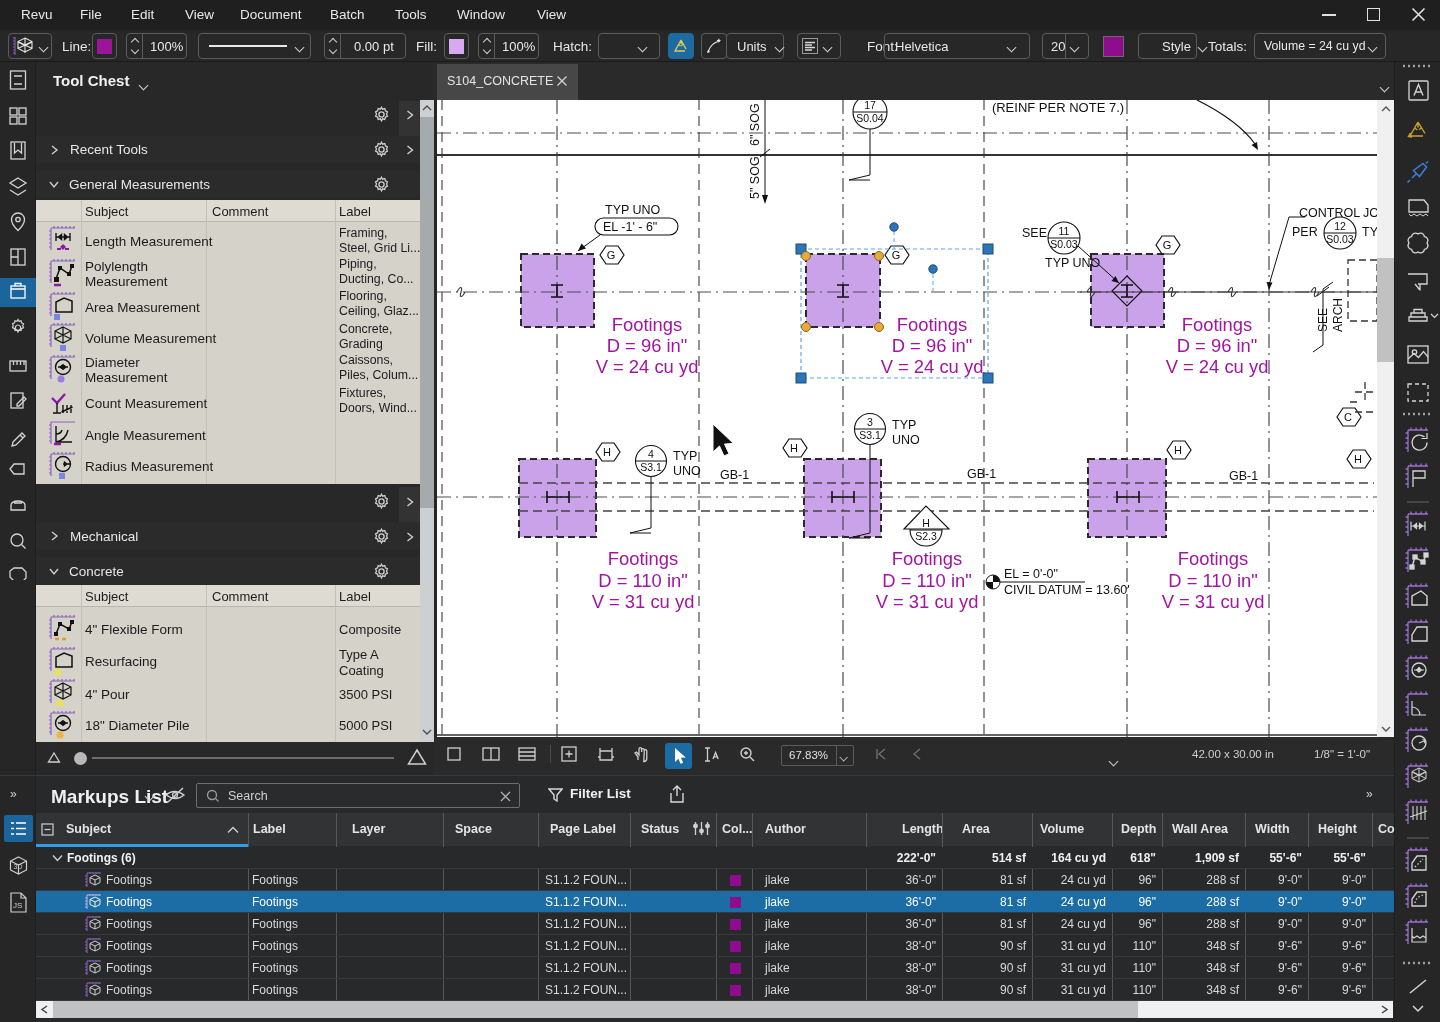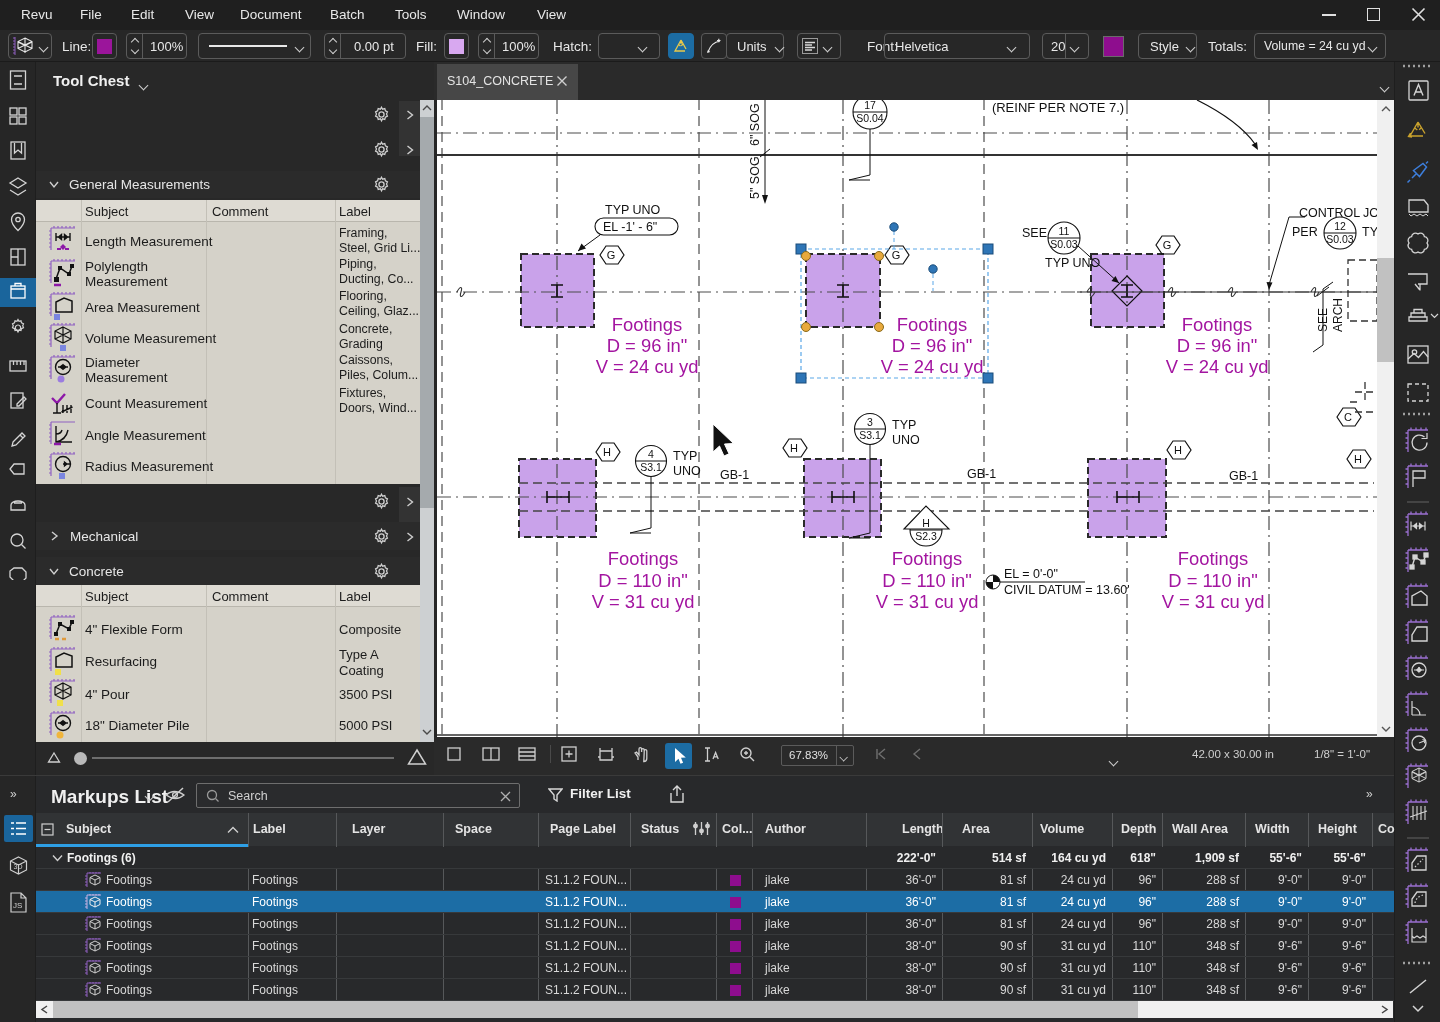--- a/index.html
+++ b/index.html
@@ -129,21 +129,21 @@
       <span style="margin-left:10px;">Helvetica</span>
       <span class="chev" style="position:absolute;right:12px;"></span>
     </div>
   <div class="ctl" style="left:1042px;width:47px;">
       <span style="margin-left:8px;">20</span>
       <div style="position:absolute;right:22px;top:0;height:24px;border-left:1px solid #5b5b5b;"></div>
       <span class="chev" style="position:absolute;right:8px;"></span>
     </div>
   <div class="abs" style="left:1103px;top:36px;width:21px;height:21px;background:#8e0d8e;border:1px solid #6a6a6a;"></div>
   <div class="ctl" style="left:1138px;width:59px;">
-      <span style="margin-left:11px;">Style</span>
+      <span style="margin-left:23px;">Style</span>
       <span class="chev" style="margin-left:8px;"></span>
     </div>
   <div class="lbl" style="left:1208px;">Totals:</div>
   <div class="ctl" style="left:1254px;width:132px;font-size:12.3px;">
       <span style="margin-left:9px;">Volume = 24 cu yd</span>
       <span class="chev" style="position:absolute;right:7px;"></span>
     </div>
 
   
   <div id="leftstrip" class="abs" style="left:0;top:62px;width:36px;height:713px;background:#262626;border-right:1px solid #1e1e1e;"></div>
@@ -217,20 +217,26 @@
   <svg class="gear" style="left:373px;top:106px;" viewBox="0 0 17 17">
       <path d="M8.5 1.2 l1.1 2 l2.2-.6 l.6 2.2 l2 1.1 l-.9 2.1 l.9 2.1 l-2 1.1 l-.6 2.2 l-2.2-.6 l-1.1 2 l-1.1-2 l-2.2.6 l-.6-2.2 l-2-1.1 l.9-2.1 l-.9-2.1 l2-1.1 l.6-2.2 l2.2.6 z" fill="none" stroke="#cfcfcf" stroke-width="1.3"></path>
       <circle cx="8.5" cy="8.5" r="2.6" fill="none" stroke="#cfcfcf" stroke-width="1.3"></circle>
     </svg>
   <div class="abs" style="left:399px;top:101px;width:21px;height:55px;background:#333;"></div>
   <svg class="abs" style="left:406px;top:110px;" width="8" height="10">
       <path d="M1.5 1 L6.5 5 L1.5 9" stroke="#cfcfcf" stroke-width="1.4" fill="none"></path>
     </svg>
 
   
+  <div class="secthead" style="top:136px;height:27px;">
+    <svg width="9" height="10" style="margin-left:14px;">
+        <path d="M2 1 L7 5 L2 9" stroke="#cfcfcf" stroke-width="1.4" fill="none"></path>
+      </svg>
+    <span style="margin-left:11px;">Recent Tools</span>
+  </div>
   <svg class="gear" style="left:373px;top:141px;" viewBox="0 0 17 17">
       <path d="M8.5 1.2 l1.1 2 l2.2-.6 l.6 2.2 l2 1.1 l-.9 2.1 l.9 2.1 l-2 1.1 l-.6 2.2 l-2.2-.6 l-1.1 2 l-1.1-2 l-2.2.6 l-.6-2.2 l-2-1.1 l.9-2.1 l-.9-2.1 l2-1.1 l.6-2.2 l2.2.6 z" fill="none" stroke="#cfcfcf" stroke-width="1.3"></path>
       <circle cx="8.5" cy="8.5" r="2.6" fill="none" stroke="#cfcfcf" stroke-width="1.3"></circle>
     </svg>
   <svg class="abs" style="left:406px;top:145px;" width="8" height="10">
       <path d="M1.5 1 L6.5 5 L1.5 9" stroke="#cfcfcf" stroke-width="1.4" fill="none"></path>
     </svg>
 
   
   <div class="secthead" style="top:171px;height:27px;">

